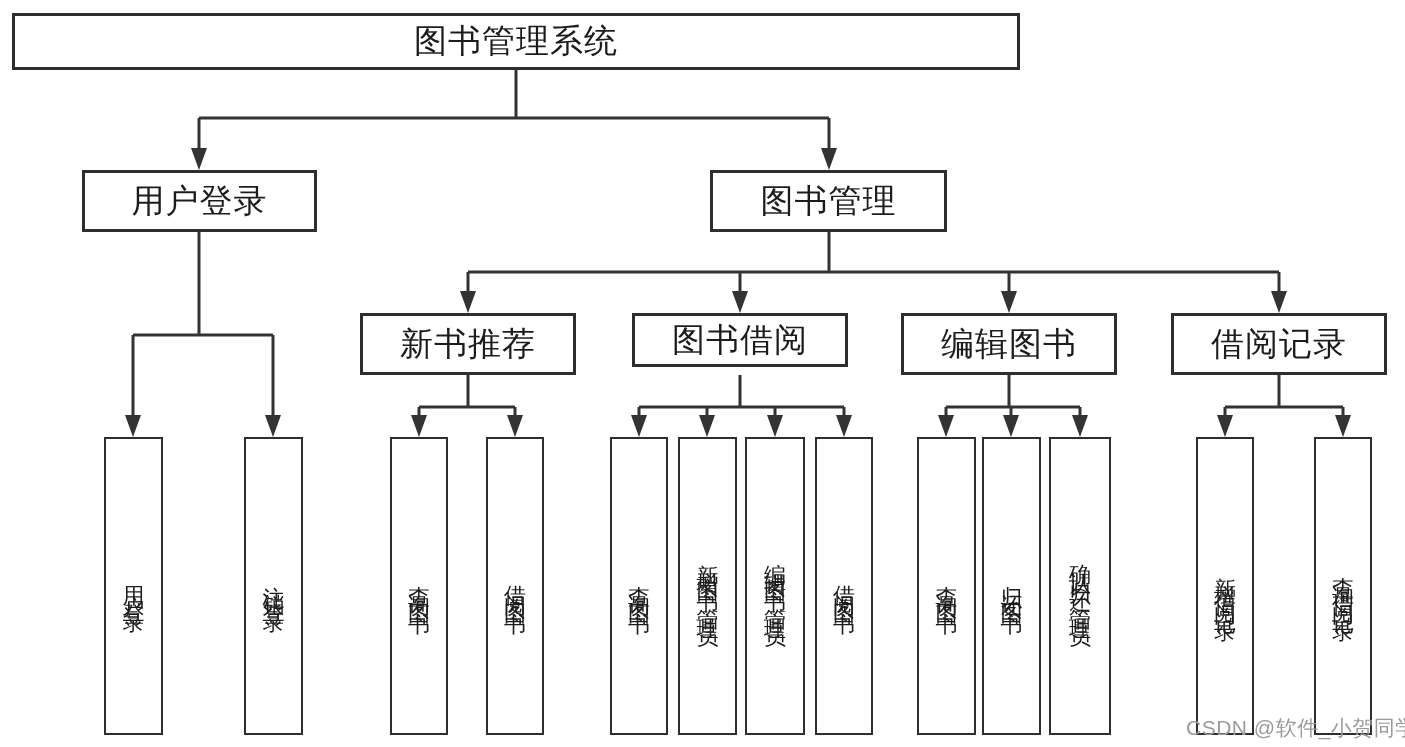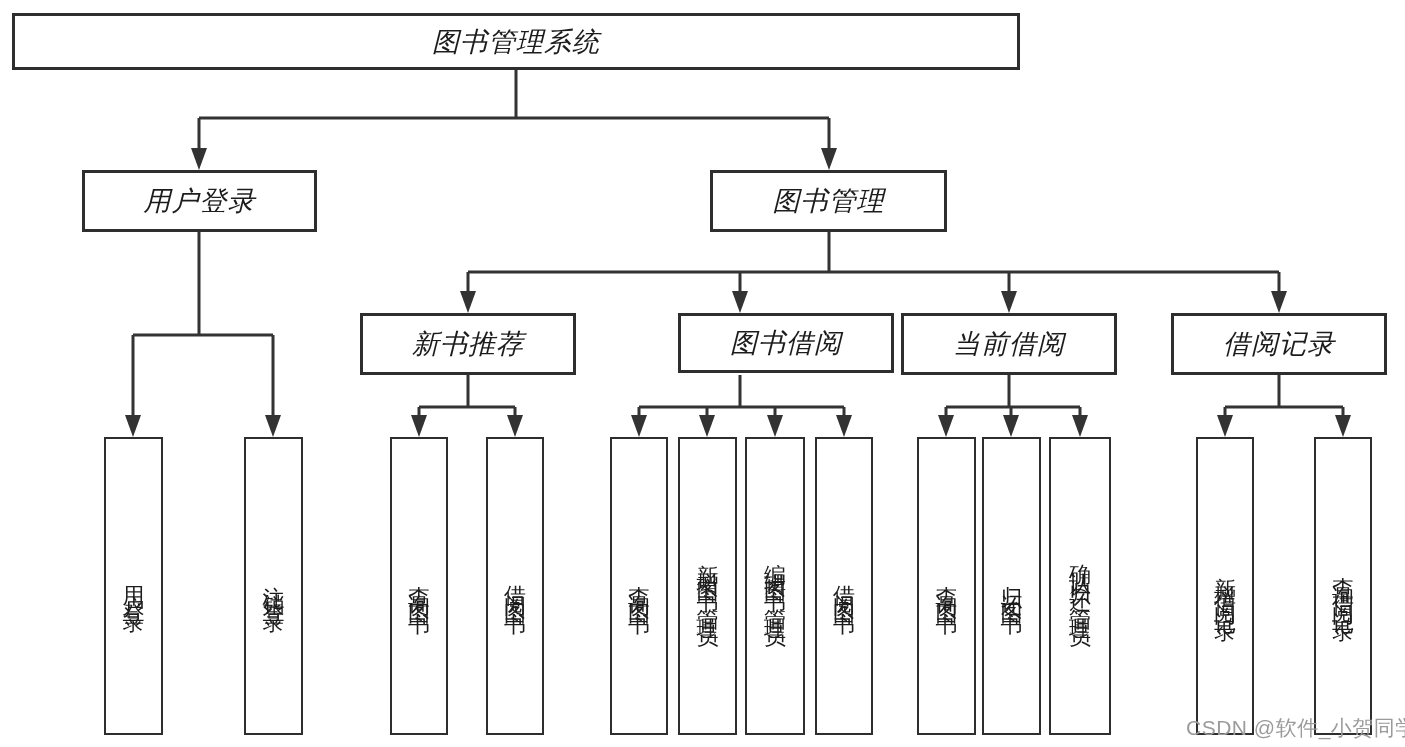--- a/index.html
+++ b/index.html
@@ -10,21 +10,21 @@
   }
   svg.connectors {
     position:absolute; left:0; top:0; width:1405px; height:747px;
     pointer-events:none;
   }
   .node {
     position:absolute; box-sizing:border-box; background:#ffffff;
     display:flex; align-items:center; justify-content:center;
     color:#1c1c1c; text-align:center;
   }
-  .hnode { border:3px solid #2e2e2e; font-size:27px; letter-spacing:1px;font-style:italic; }
+  .hnode { border:3px solid #2e2e2e; font-size:33px; letter-spacing:1px; }
   .leaf  { border:2px solid #2e2e2e; }
   .leaf span.vtext {
     writing-mode:vertical-rl; text-orientation:mixed;
     font-size:22px; letter-spacing:9px; line-height:1;
     white-space:nowrap; color:#1c1c1c;
   }
   .watermark {
     position:absolute; left:1186px; top:714px;
     font-size:21px; color:#9b9b9b; letter-spacing:0.5px;
     white-space:nowrap;
@@ -74,22 +74,22 @@
       <polygon points="1343,437 1335,415 1351,415"></polygon>
     </g>
   </svg>
 
   <div class="node hnode" style="left:12px; top:13px; width:1008px; height:57px;">图书管理系统</div>
 
   <div class="node hnode" style="left:82px; top:170px; width:235px; height:62px;">用户登录</div>
   <div class="node hnode" style="left:360px; top:313px; width:216px; height:62px;">新书推荐</div>
 
   <div class="node hnode" style="left:710px; top:170px; width:237px; height:62px;">图书管理</div>
-  <div class="node hnode" style="left:632px; top:313px; width:216px; height:60px;margin-left:46px;">图书借阅</div>
-  <div class="node hnode" style="left:901px; top:313px; width:216px; height:62px;">当前借阅</div>
+  <div class="node hnode" style="left:632px; top:313px; width:216px; height:54px;">图书借阅</div>
+  <div class="node hnode" style="left:901px; top:313px; width:216px; height:62px;">编辑图书</div>
   <div class="node hnode" style="left:1171px; top:313px; width:216px; height:62px;">借阅记录</div>
 
   <div class="node leaf" style="left:104px; top:437px; width:59px; height:298px;">
     <span class="vtext">用户登录</span>
   </div>
   <div class="node leaf" style="left:244px; top:437px; width:59px; height:298px;">
     <span class="vtext">注销登录</span>
   </div>
 
   <div class="node leaf" style="left:390px; top:437px; width:58px; height:298px;">

